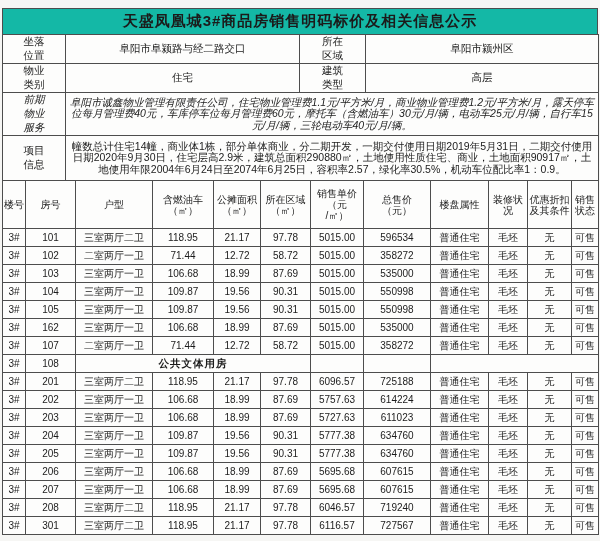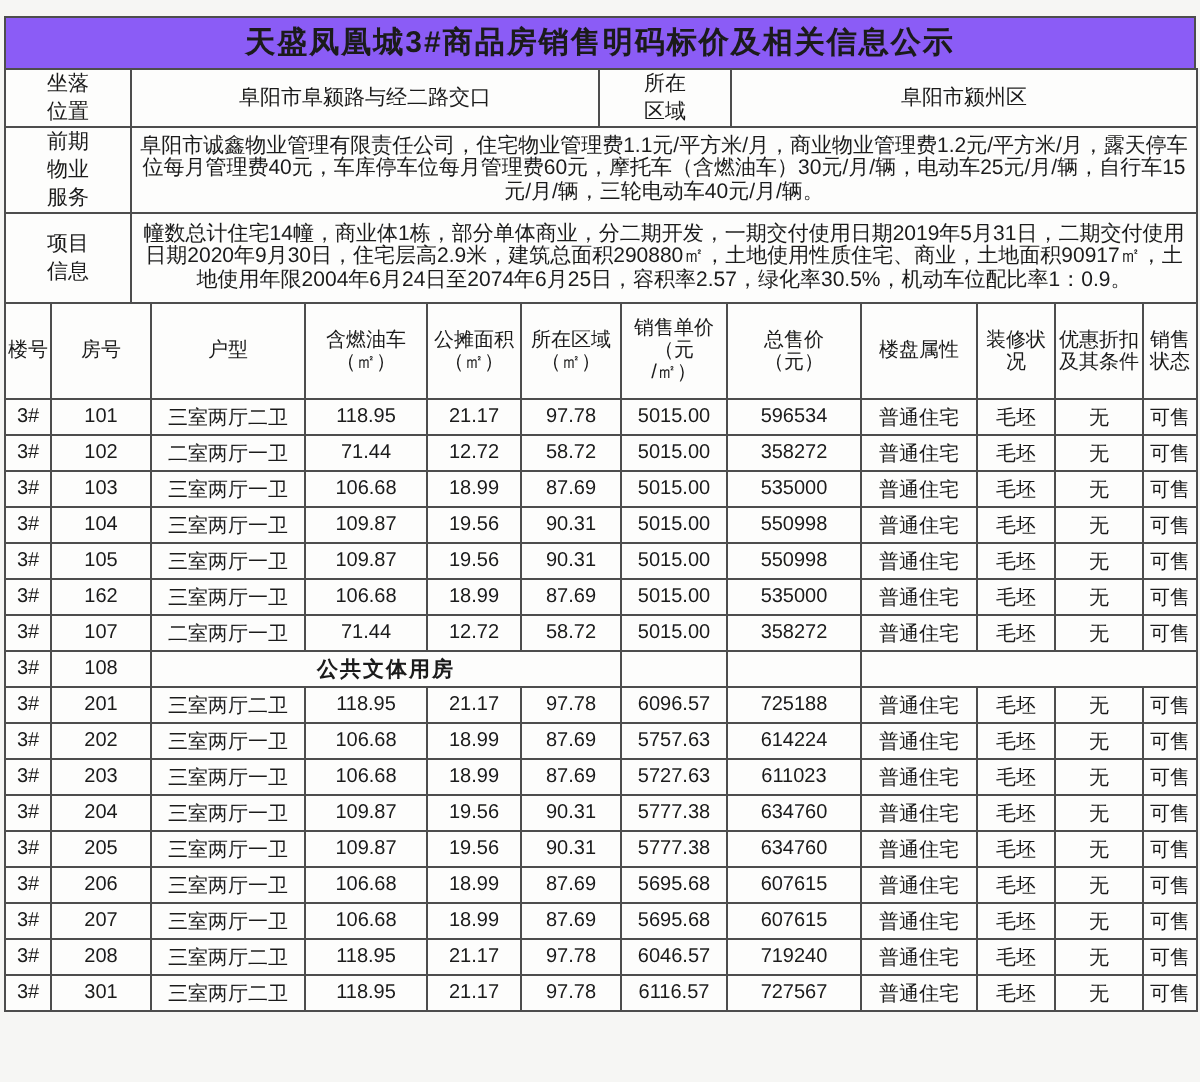--- a/index.html
+++ b/index.html
@@ -10,31 +10,31 @@
     color:#1b1b1b;
     overflow:hidden;
   }
   .sheet { margin:8px 2px 0 2px; width:596px; background:#fdfdfc; }
 
   .title-bar {
     border:1px solid #4d4d4d;
     height:27px;
     display:flex; align-items:center; justify-content:center;
     font-size:15px; font-weight:bold; letter-spacing:1px;
-    background:#8b5cf6;
+    background:#14b8a6;
   }
 
   table { border-collapse:collapse; width:596px; table-layout:fixed; margin-top:-1px; background:#fdfdfc; }
   td, th { border:1px solid #4d4d4d; text-align:center; vertical-align:middle; overflow:hidden; }
 
   
   .info-table td { font-size:10.5px; height:16px; padding:0 20px; }
   .info-table td.lbl { font-size:10.5px; }
   .info-table .longtext { text-align:center; line-height:11.5px; padding:1px 4px; }
-  .info-table .service-row td { height:35px; }
+  .info-table .service-row td { height:35px;font-style:italic; }
   .info-table .project-row td { height:45px; }
 
   
   .price-table th {
     font-size:10px; font-weight:normal; line-height:11px;
     white-space:pre-line; padding:1px 0; height:48px;
   }
   .price-table td { font-size:10px; height:18px; padding:0 1px; white-space:nowrap; }
   .price-table td.merged-label { font-weight:bold; font-size:10.5px; letter-spacing:1px;font-family:Liberation Serif, serif; }
 </style>
@@ -51,20 +51,26 @@
         <col style="width:234px">
         <col style="width:66px">
         <col style="width:233px">
       </colgroup>
     <tbody>
         <tr>
       <td class="lbl">坐落位置</td>
       <td>阜阳市阜颍路与经二路交口</td>
       <td class="lbl">所在区域</td>
       <td>阜阳市颍州区</td>
+    </tr>
+    <tr>
+      <td class="lbl">物业类别</td>
+      <td>住宅</td>
+      <td class="lbl">建筑类型</td>
+      <td>高层</td>
     </tr>
     <tr class="service-row">
       <td class="lbl">前期物业服务</td>
       <td class="longtext" colspan="3">阜阳市诚鑫物业管理有限责任公司，住宅物业管理费1.1元/平方米/月，商业物业管理费1.2元/平方米/月，露天停车位每月管理费40元，车库停车位每月管理费60元，摩托车（含燃油车）30元/月/辆，电动车25元/月/辆，自行车15元/月/辆，三轮电动车40元/月/辆。</td>
     </tr>
     <tr class="project-row">
       <td class="lbl">项目信息</td>
       <td class="longtext" colspan="3">幢数总计住宅14幢，商业体1栋，部分单体商业，分二期开发，一期交付使用日期2019年5月31日，二期交付使用日期2020年9月30日，住宅层高2.9米，建筑总面积290880㎡，土地使用性质住宅、商业，土地面积90917㎡，土地使用年限2004年6月24日至2074年6月25日，容积率2.57，绿化率30.5%，机动车位配比率1：0.9。</td>
     </tr>
   </tbody>

